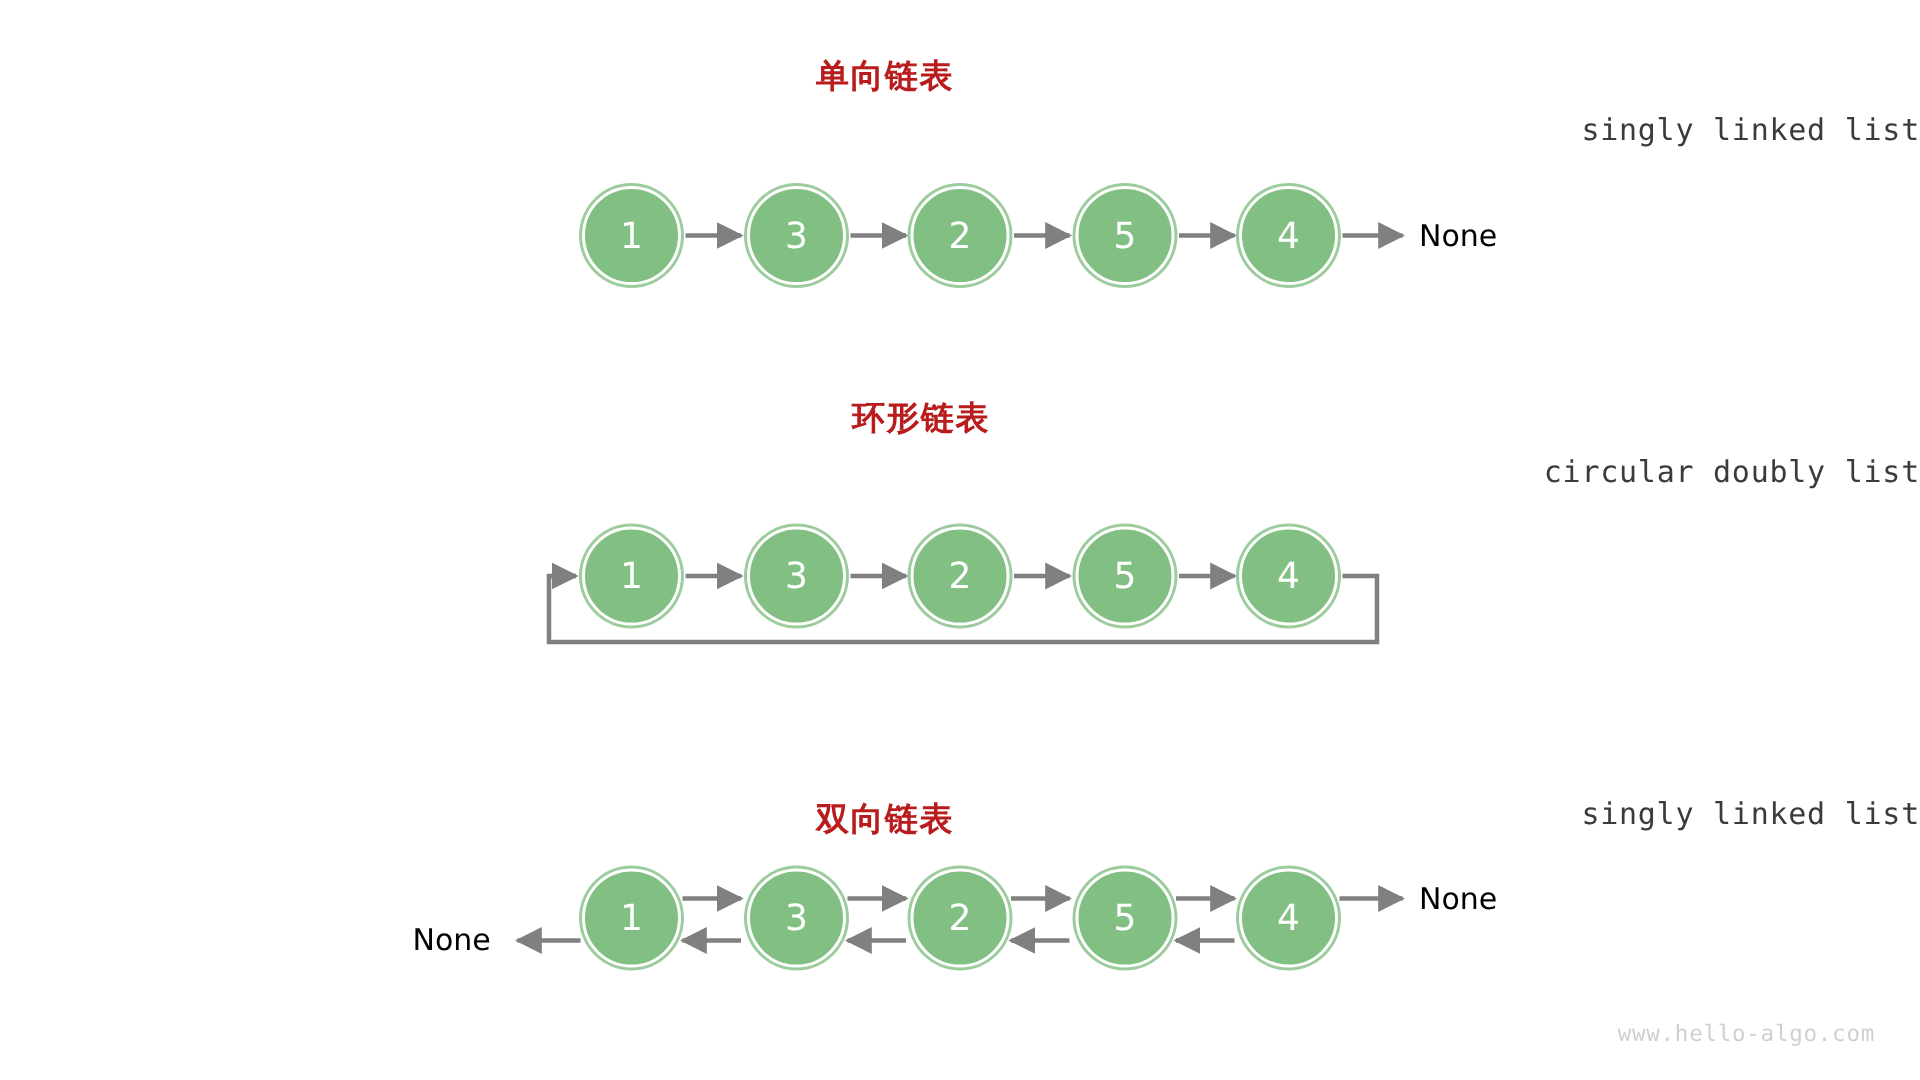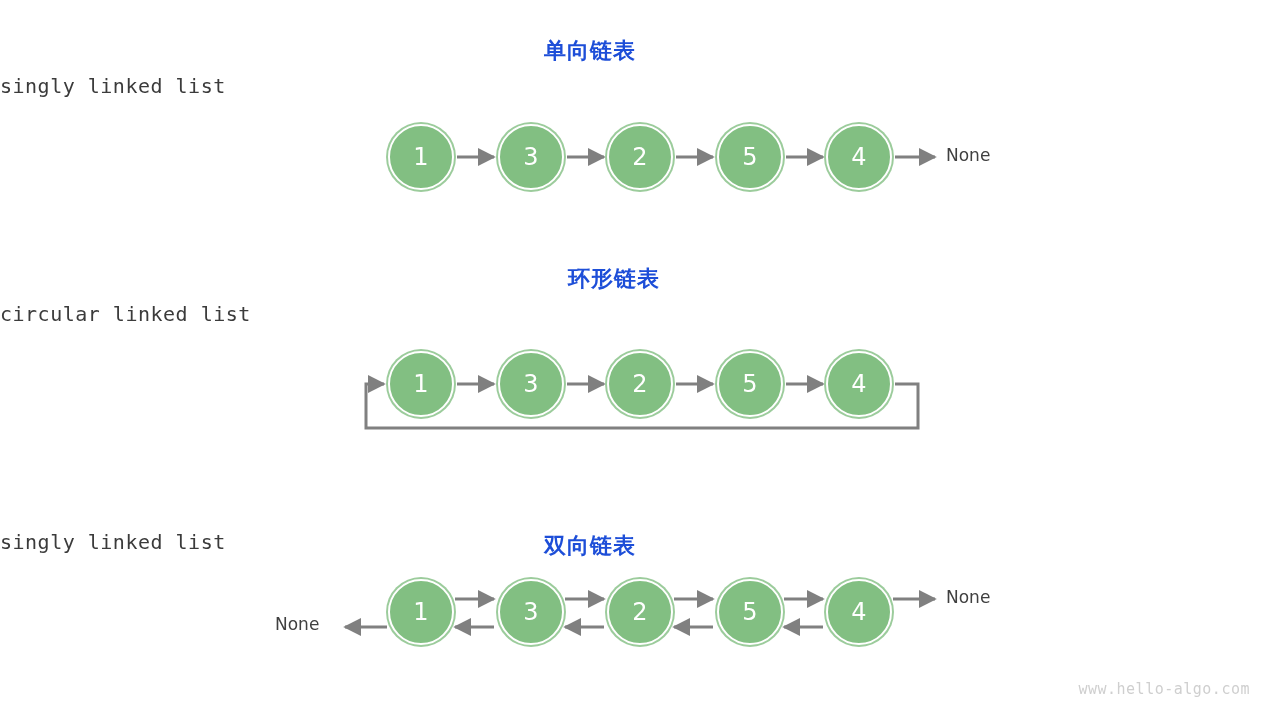--- a/index.html
+++ b/index.html
@@ -18,31 +18,31 @@
     position: absolute;
     inset: 0;
     width: 1280px;
     height: 720px;
   }
   .section { position: absolute; left: 0; width: 1280px; }
   .title-cn {
     position: absolute;
     width: 1180px;
     text-align: center;
-    color: #1d4ed8;
+    color: #b91c1c;
     font-family: "DejaVu Sans", sans-serif;
     font-weight: bold;
     font-size: 22px;
     letter-spacing: 1px;
     white-space: nowrap;
   }
   .title-en {
     position: absolute;
     width: 1280px;
-    text-align: left;
+    text-align: right;
     color: #3b3b3b;
     font-family: "DejaVu Sans Mono", "Liberation Mono", monospace;
     font-size: 20px;
     letter-spacing: 0.5px;
     white-space: nowrap;
   }
   .node {
     position: absolute;
     width: 66px;
     height: 66px;
@@ -55,23 +55,23 @@
     align-items: center;
     justify-content: center;
     color: #ffffff;
     font-family: "DejaVu Sans", "Liberation Sans", sans-serif;
     font-size: 24px;
     line-height: 1;
     z-index: 2;
   }
   .none-label {
     position: absolute;
-    color: #404040;
+    color: #000000;
     font-family: "DejaVu Sans", "Liberation Sans", sans-serif;
-    font-size: 17px;
+    font-size: 20px;
     white-space: nowrap;
     z-index: 2;
   }
   .watermark {
     position: absolute;
     right: 30px;
     bottom: 22px;
     color: #cfcfcf;
     font-family: "DejaVu Sans Mono", "Liberation Mono", monospace;
     font-size: 15px;
@@ -140,21 +140,21 @@
     <div class="node" style="left:498px; top:124px;">3</div>
     <div class="node" style="left:607px; top:124px;">2</div>
     <div class="node" style="left:717px; top:124px;">5</div>
     <div class="node" style="left:826px; top:124px;">4</div>
 
     <div class="none-label" style="left:946px; top:145px;">None</div>
   </div>
 
   <div class="section">
     <div class="title-cn" style="top:264px;padding-left:24px;">环形链表</div>
-    <div class="title-en" style="top:302px;">circular linked list</div>
+    <div class="title-en" style="top:302px;">circular doubly list</div>
 
     <div class="node" style="left:388px; top:351px;">1</div>
     <div class="node" style="left:498px; top:351px;">3</div>
     <div class="node" style="left:607px; top:351px;">2</div>
     <div class="node" style="left:717px; top:351px;">5</div>
     <div class="node" style="left:826px; top:351px;">4</div>
   </div>
 
   <div class="section">
     <div class="title-cn" style="top:492px;margin-top:39px;">双向链表</div>

